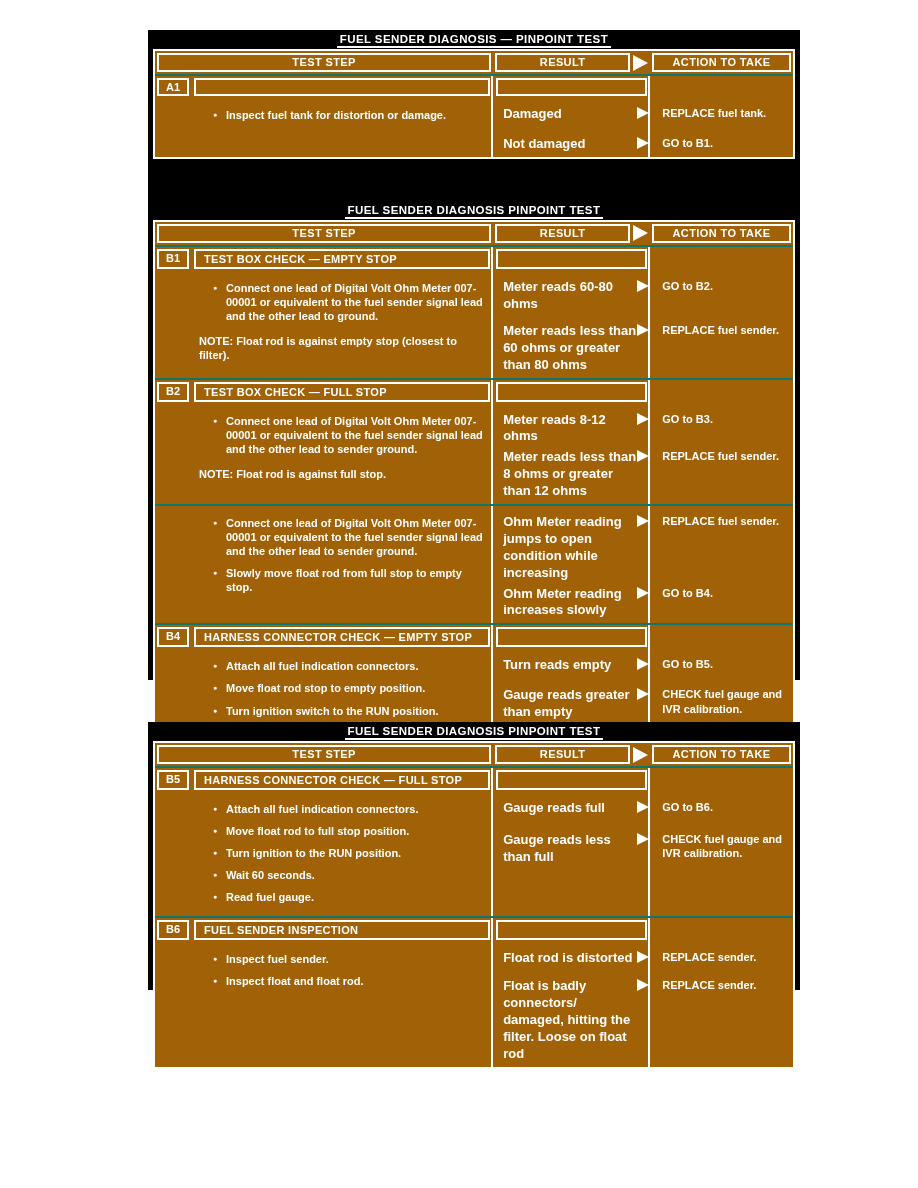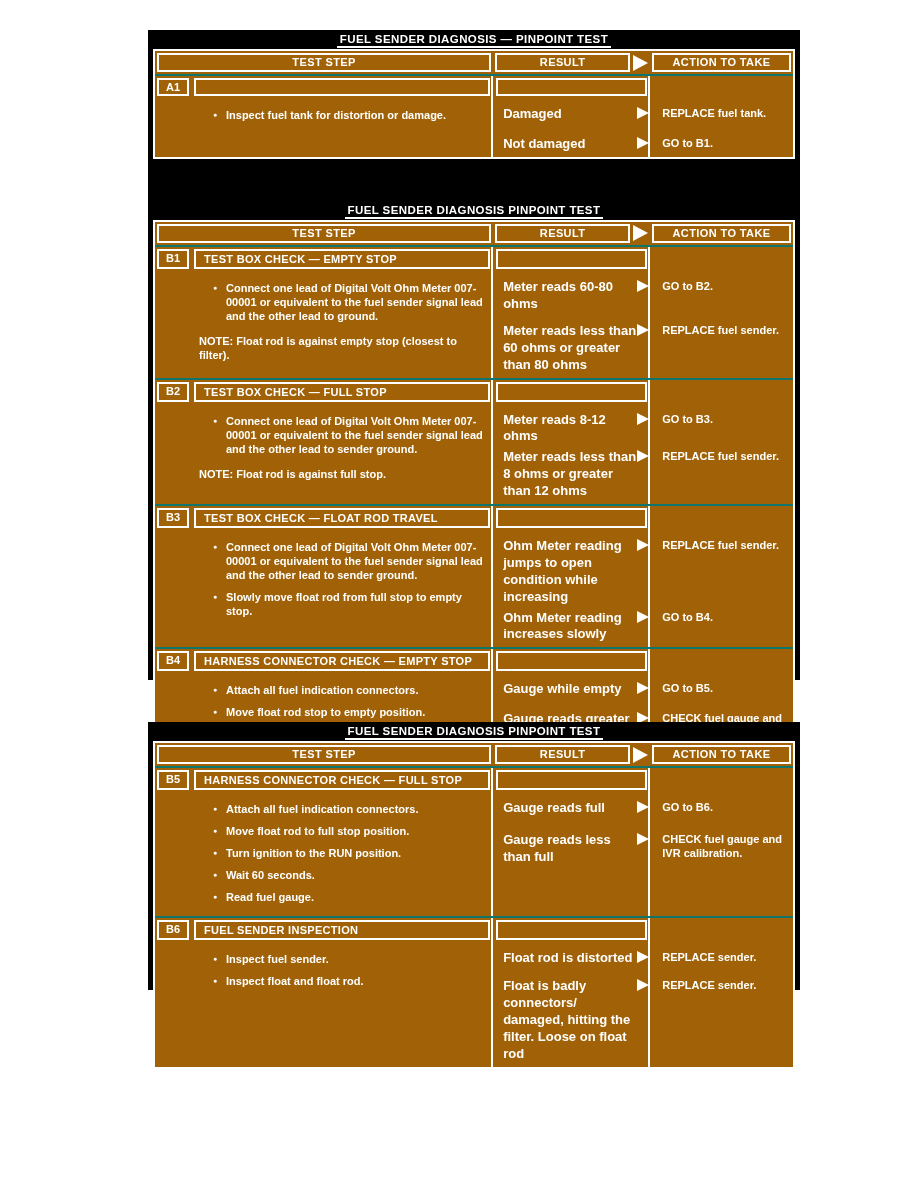--- a/index.html
+++ b/index.html
@@ -211,30 +211,20 @@
                 <span class="rtext">Meter reads less than 8 ohms or greater than 12 ohms</span>
                 <span class="tri"></span>
               </div>
             <div class="act">REPLACE fuel sender.</div>
           </div>
         </div>
       </div>
     </div>
 
     <div class="sec">
-      <div class="lrow">
-        <div class="lc">
-            <span class="idbox">B3</span>
-            <span class="namebox">TEST BOX CHECK — FLOAT ROD TRAVEL</span>
-          </div>
-        <div class="rc">
-            <div class="rbox"></div>
-          </div>
-        <div></div>
-      </div>
       <div class="crow h101">
         <div class="steps">
           <div class="step bullet">
               <span class="bmark"></span>
               <span class="stext">Connect one lead of Digital Volt Ohm Meter 007-00001 or equivalent to the fuel sender signal lead and the other lead to sender ground.</span>
             </div>
           <div class="step bullet">
               <span class="bmark"></span>
               <span class="stext">Slowly move float rod from full stop to empty stop.</span>
             </div>
@@ -288,21 +278,21 @@
               <span class="stext">Wait 60 seconds.</span>
             </div>
           <div class="step bullet">
               <span class="bmark"></span>
               <span class="stext">Read fuel gauge.</span>
             </div>
         </div>
         <div class="ra">
           <div class="pair mh30">
             <div class="res">
-                <span class="rtext">Gauge while empty</span>
+                <span class="rtext">Turn reads empty</span>
                 <span class="tri"></span>
               </div>
             <div class="act">GO to B5.</div>
           </div>
           <div class="pair">
             <div class="res">
                 <span class="rtext">Gauge reads greater than empty</span>
                 <span class="tri"></span>
               </div>
             <div class="act">CHECK fuel gauge and IVR calibration.</div>

